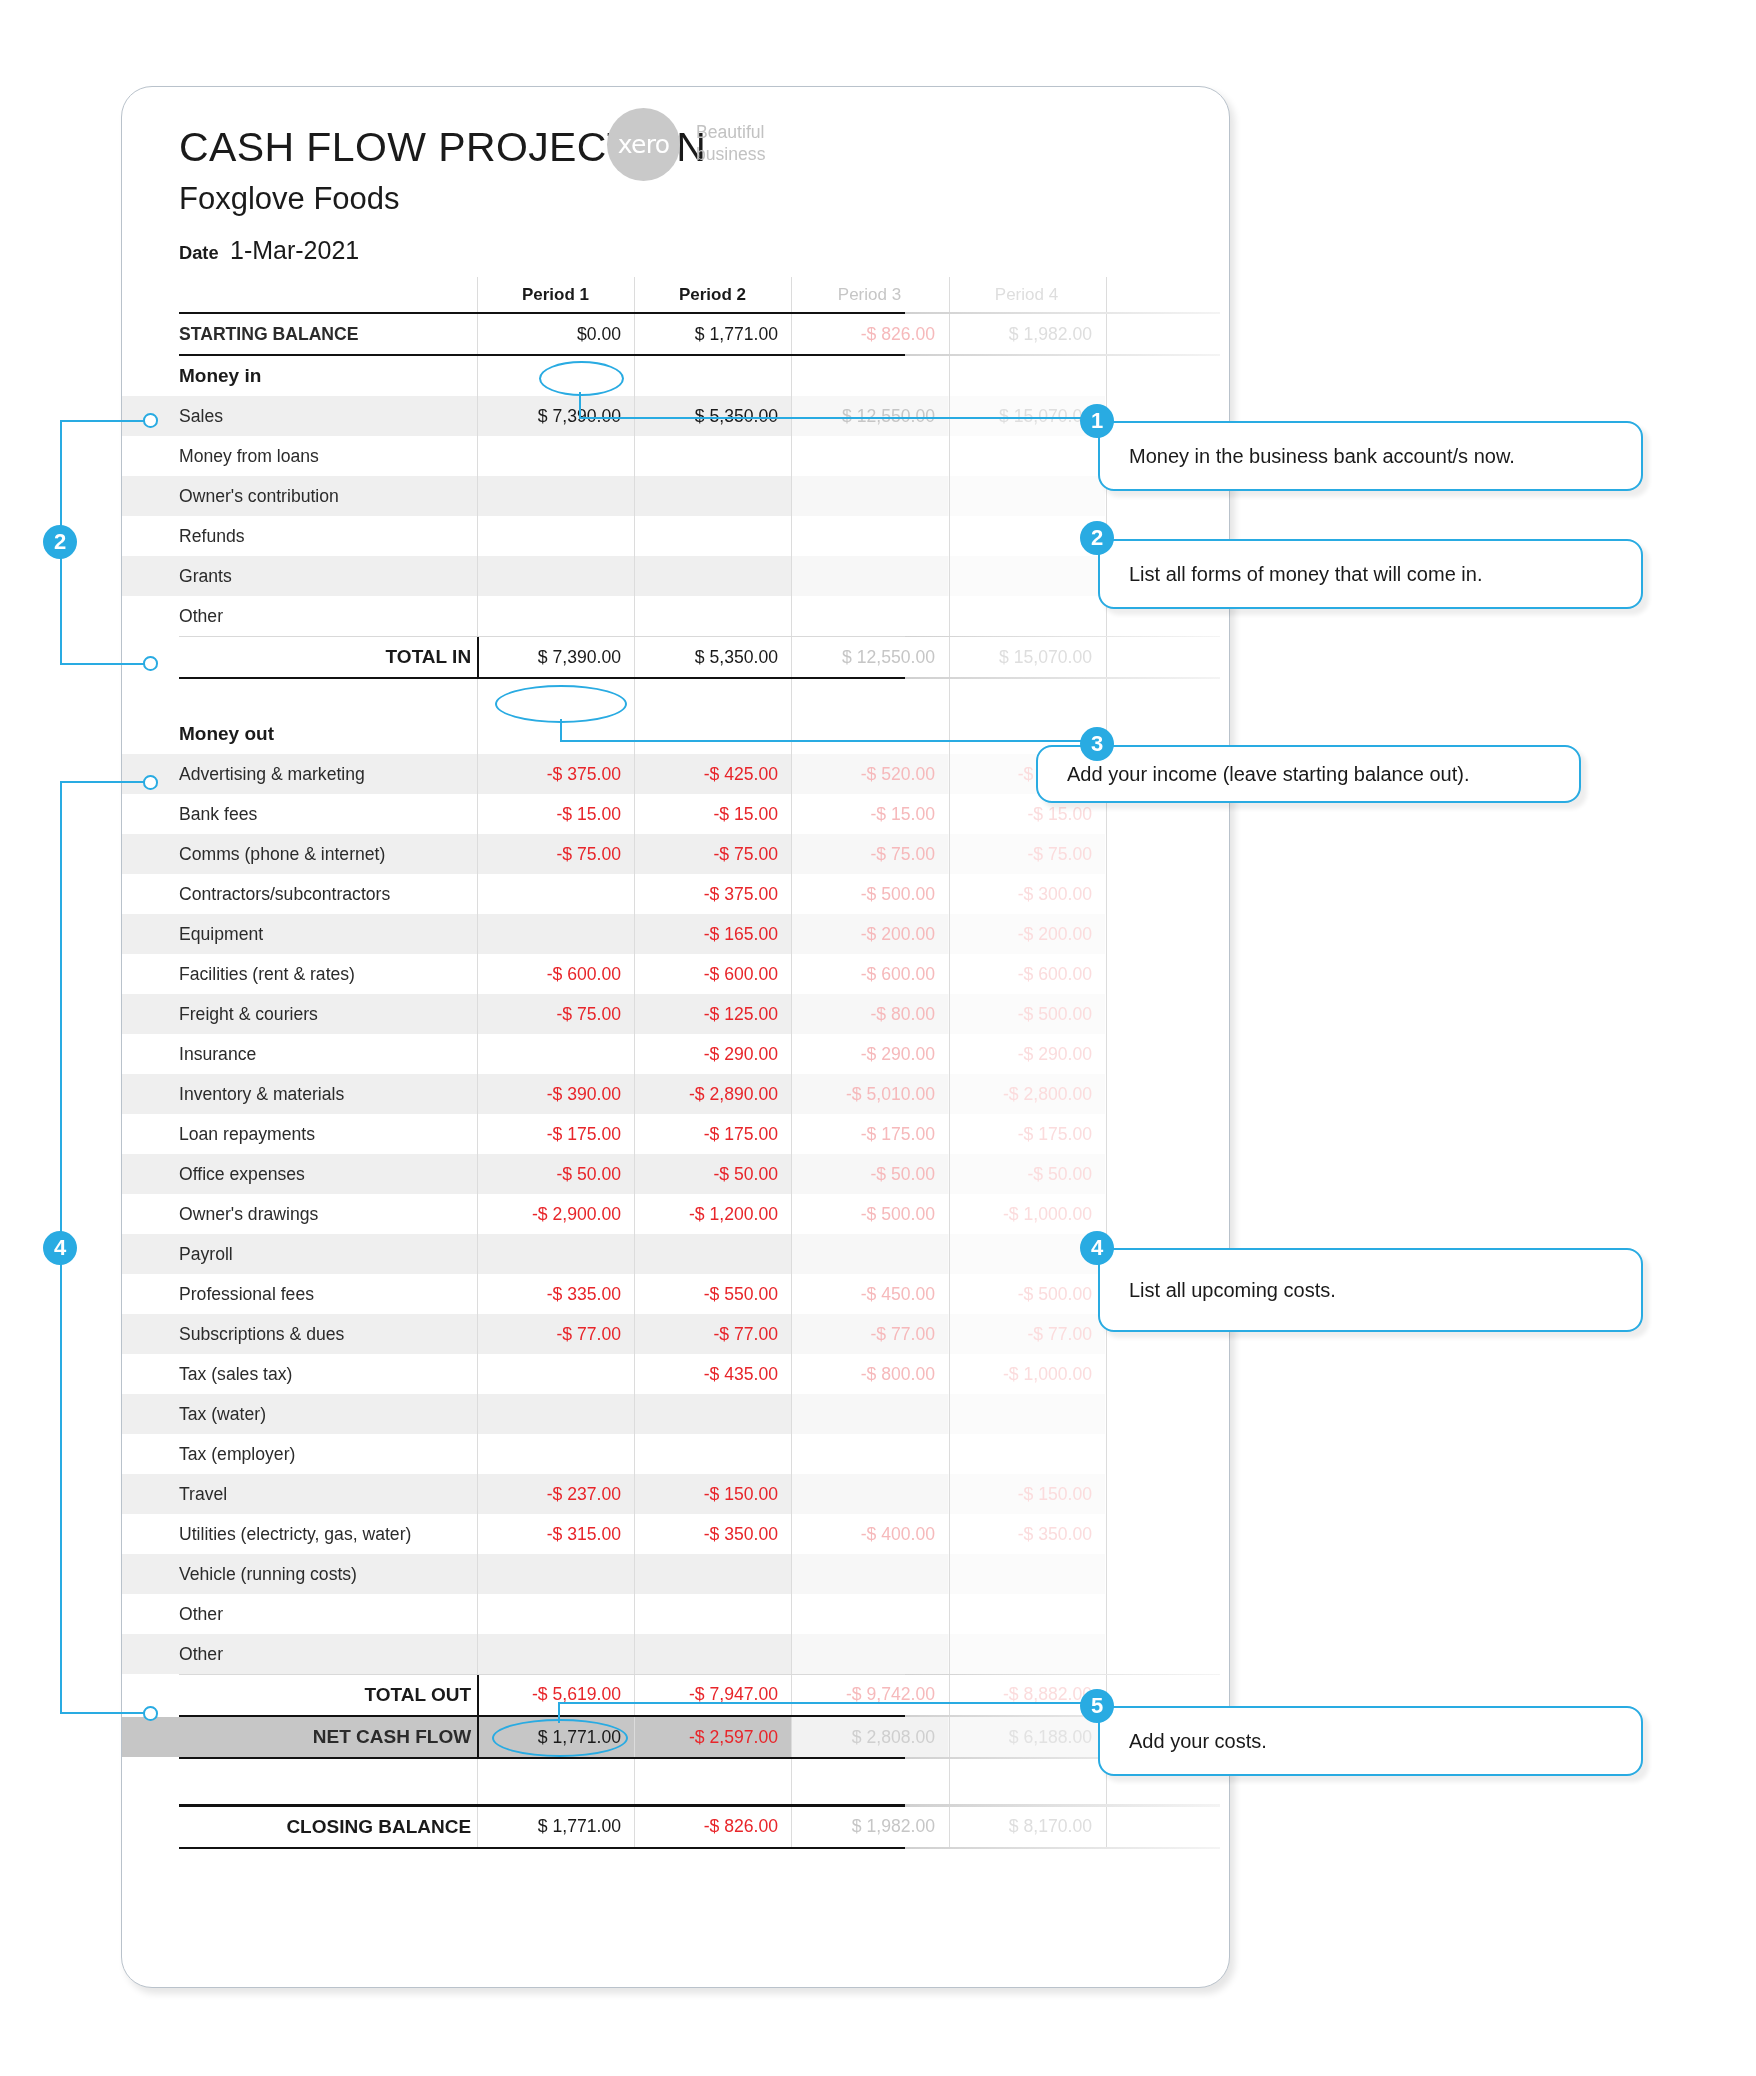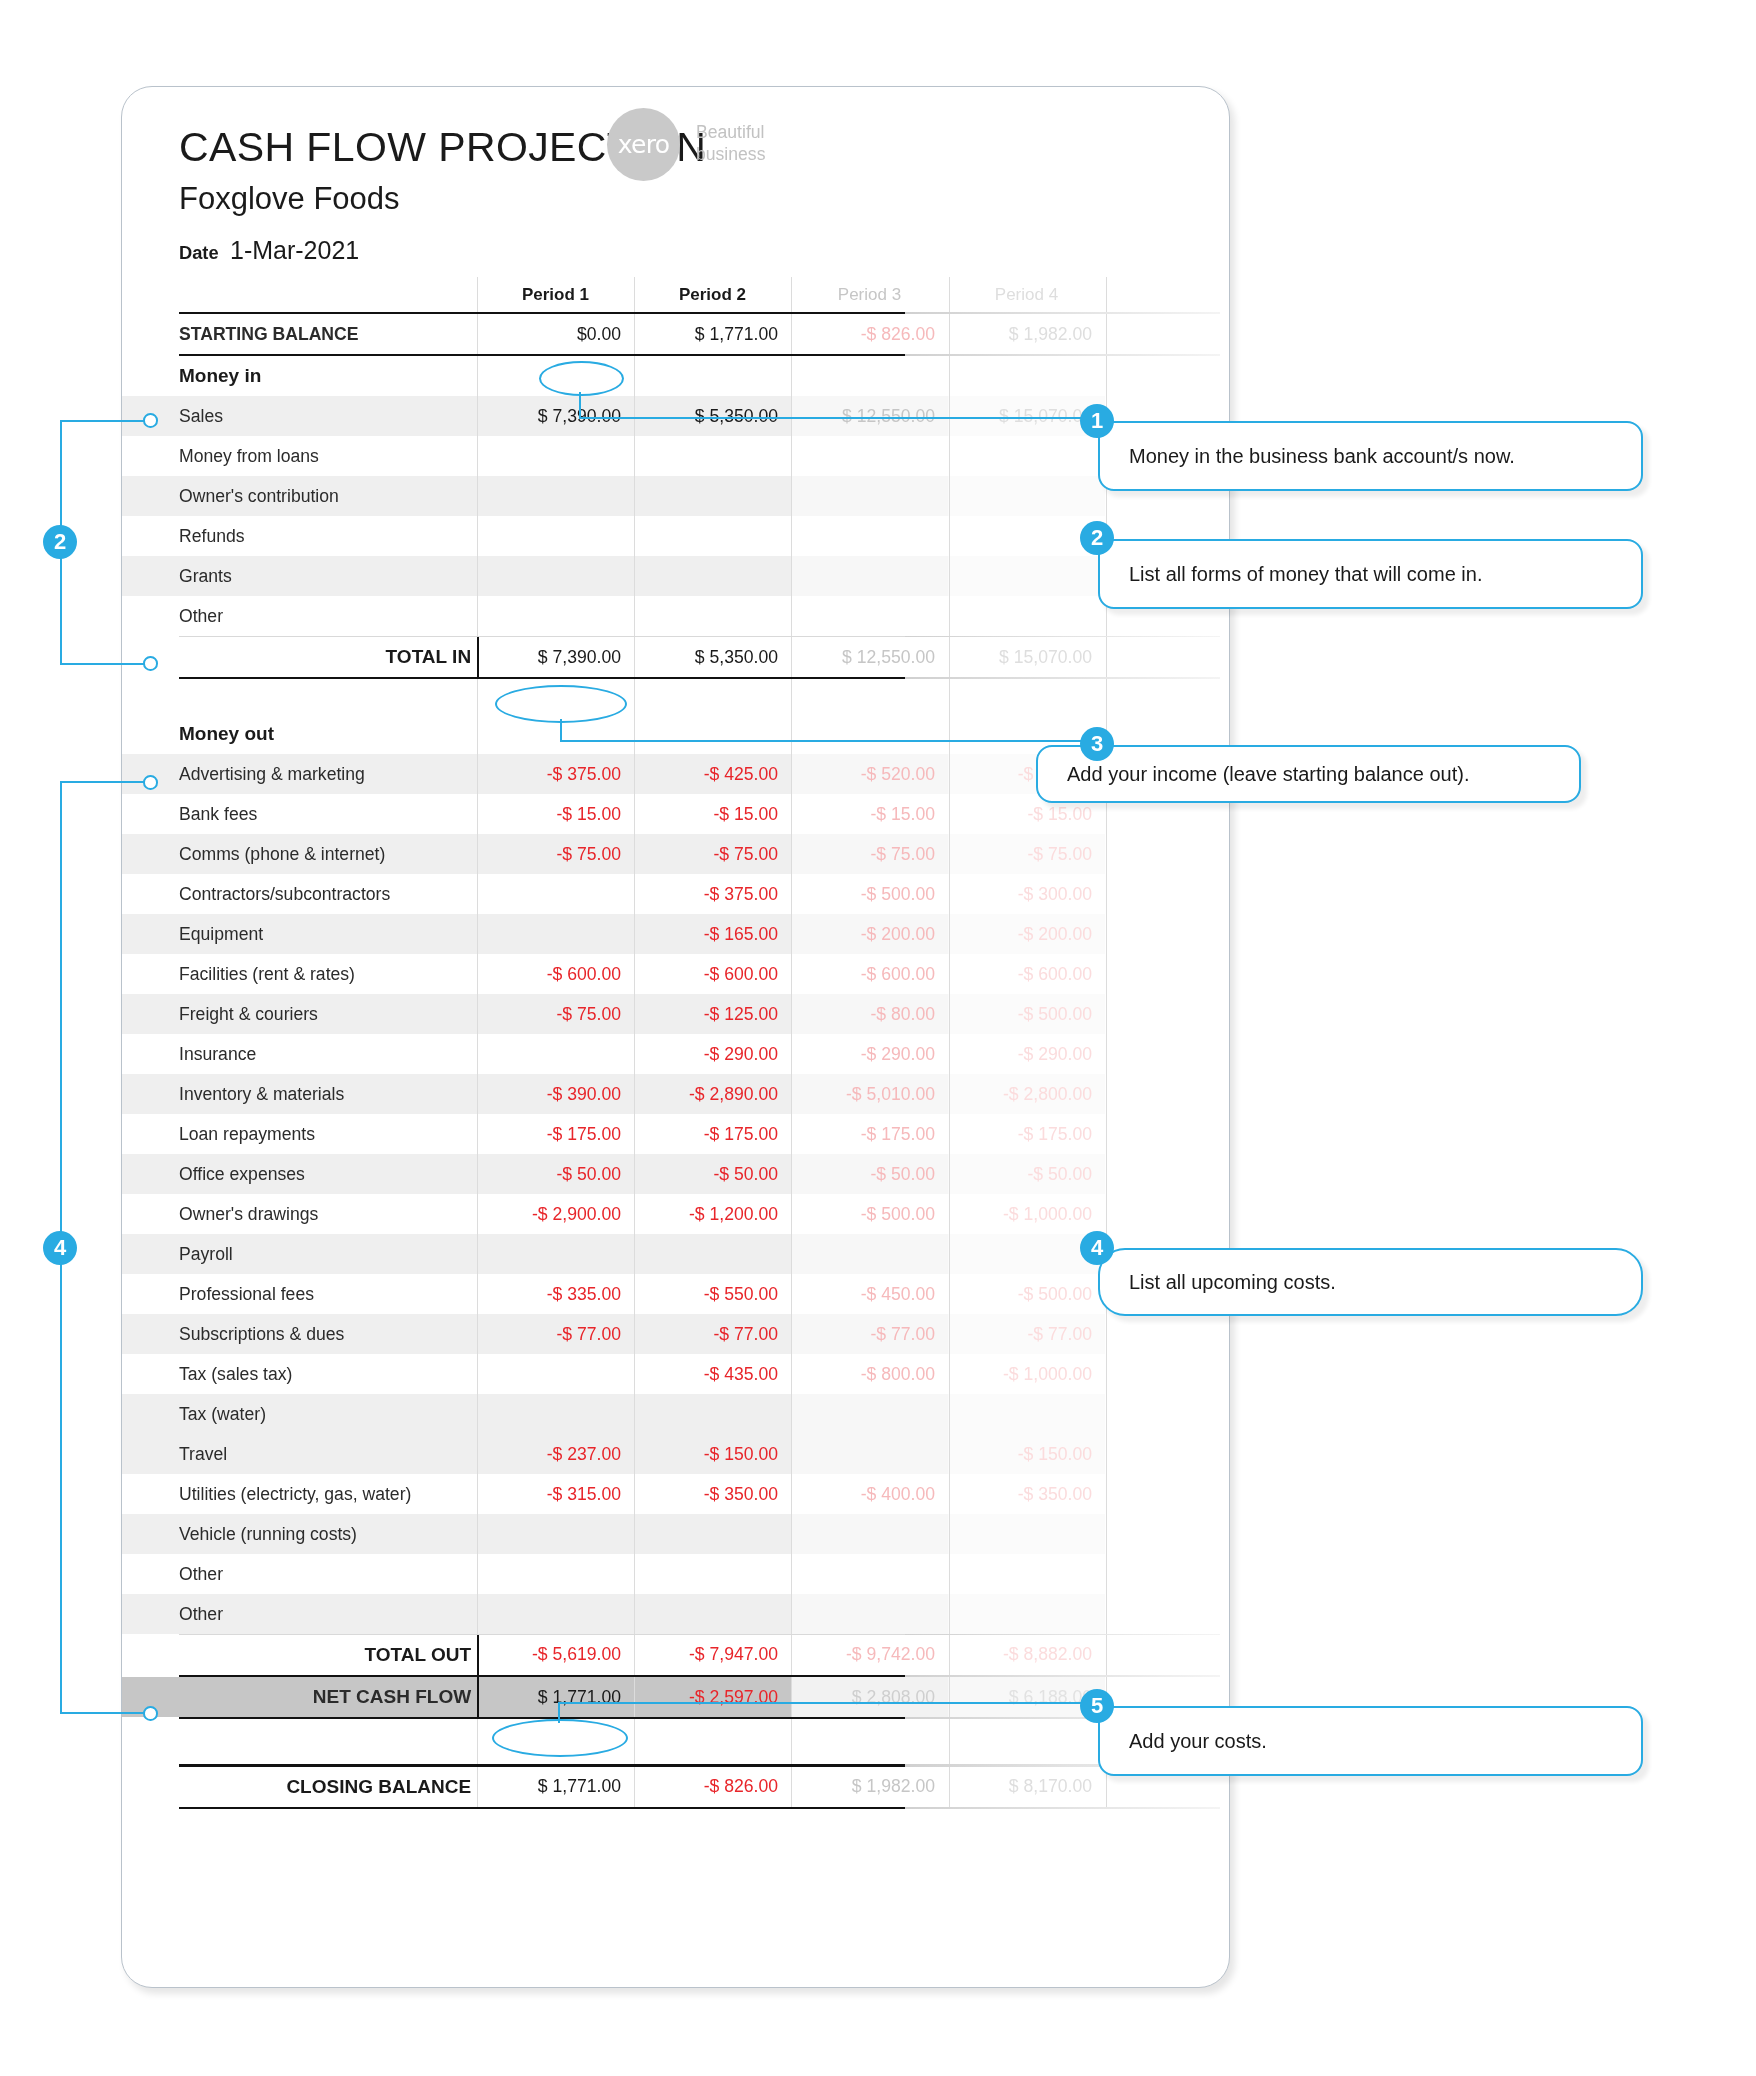--- a/index.html
+++ b/index.html
@@ -505,20 +505,32 @@
           <div class="c-num p3 neg">-$ 800.00</div>
           <div class="c-num p4 neg">-$ 1,000.00</div>
           <div class="vline" style="left: 355px;"></div>
           <div class="vline" style="left: 512px;"></div>
           <div class="vline" style="left: 669px;"></div>
           <div class="vline" style="left: 827px;"></div>
           <div class="vline" style="left: 984px;"></div>
         </div>
         <div class="row zebra">
           <div class="c-label">Tax (water)</div>
+          <div class="c-num p1"></div>
+          <div class="c-num p2"></div>
+          <div class="c-num p3"></div>
+          <div class="c-num p4"></div>
+          <div class="vline" style="left: 355px;"></div>
+          <div class="vline" style="left: 512px;"></div>
+          <div class="vline" style="left: 669px;"></div>
+          <div class="vline" style="left: 827px;"></div>
+          <div class="vline" style="left: 984px;"></div>
+        </div>
+        <div class="row">
+          <div class="c-label">Tax (employer)</div>
           <div class="c-num p1"></div>
           <div class="c-num p2"></div>
           <div class="c-num p3"></div>
           <div class="c-num p4"></div>
           <div class="vline" style="left: 355px;"></div>
           <div class="vline" style="left: 512px;"></div>
           <div class="vline" style="left: 669px;"></div>
           <div class="vline" style="left: 827px;"></div>
           <div class="vline" style="left: 984px;"></div>
         </div>
@@ -656,21 +668,21 @@
       </div>
       <div class="badge" style="left: 1080px; top: 404px;">1</div>
       <div class="callout" style="left: 1098px; top: 539px; width: 545px; height: 70px;">
         <span>List all forms of money that will come in.</span>
       </div>
       <div class="badge" style="left: 1080px; top: 521px;">2</div>
       <div class="callout" style="left: 1036px; top: 745px; width: 545px; height: 58px;">
         <span>Add your income (leave starting balance out).</span>
       </div>
       <div class="badge" style="left: 1080px; top: 727px;">3</div>
-      <div class="callout" style="left: 1098px; top: 1248px; width: 545px; height: 68px; border-radius: 27px;">
+      <div class="callout" style="left: 1098px; top: 1248px; width: 545px; height: 84px;">
         <span>List all upcoming costs.</span>
       </div>
       <div class="badge" style="left: 1080px; top: 1231px;">4</div>
       <div class="callout" style="left: 1098px; top: 1706px; width: 545px; height: 70px;">
         <span>Add your costs.</span>
       </div>
       <div class="badge" style="left: 1080px; top: 1689px;">5</div>
       <div class="ellipse" style="left: 539px; top: 361px; width: 85px; height: 35px;"></div>
       <div class="ellipse" style="left: 495px; top: 685px; width: 132px; height: 38px;"></div>
       <div class="ellipse" style="left: 492px; top: 1719px; width: 136px; height: 38px;"></div>

